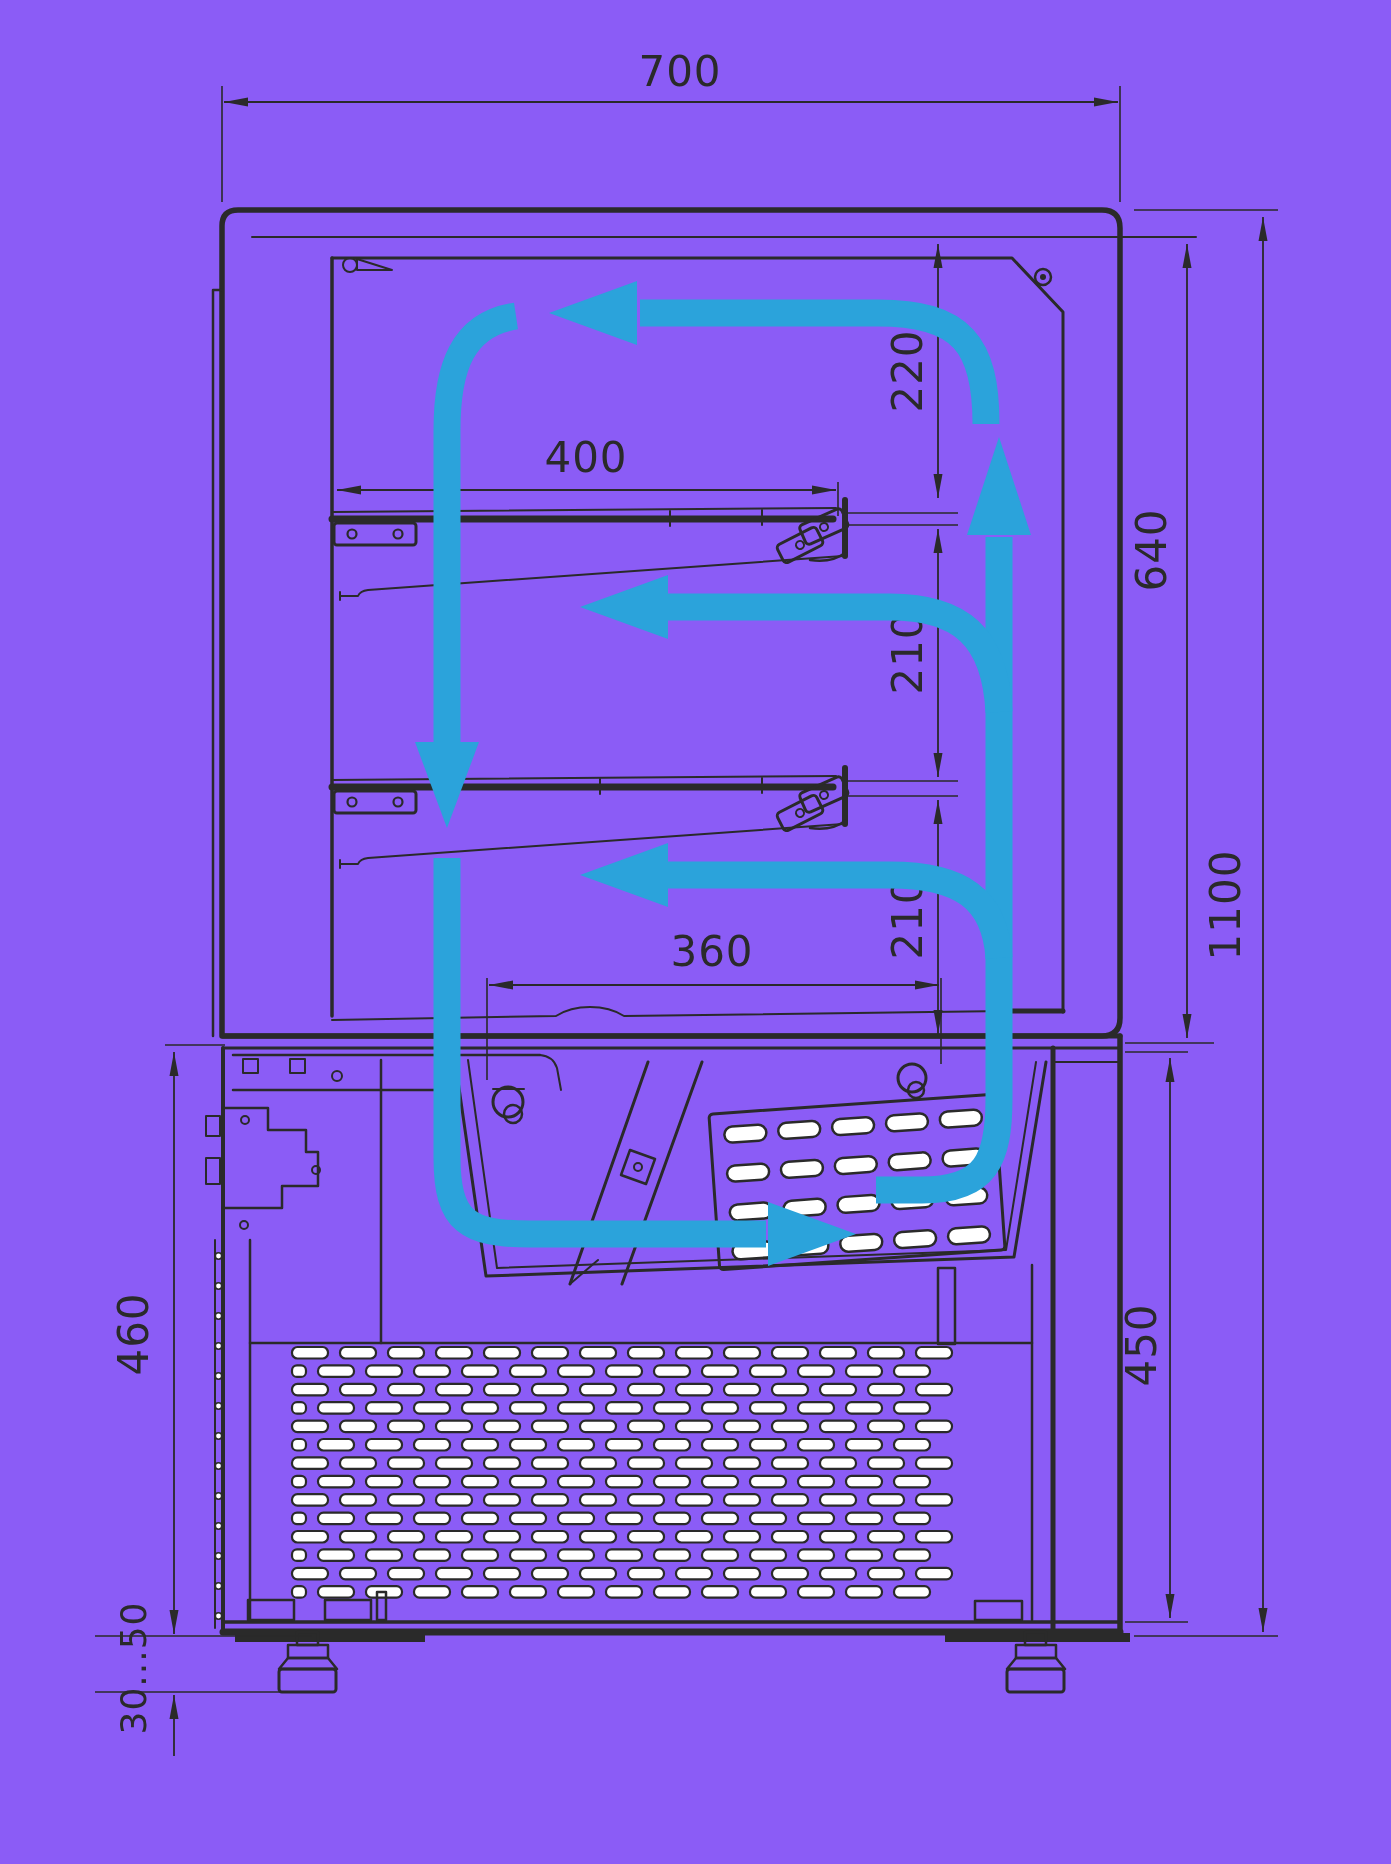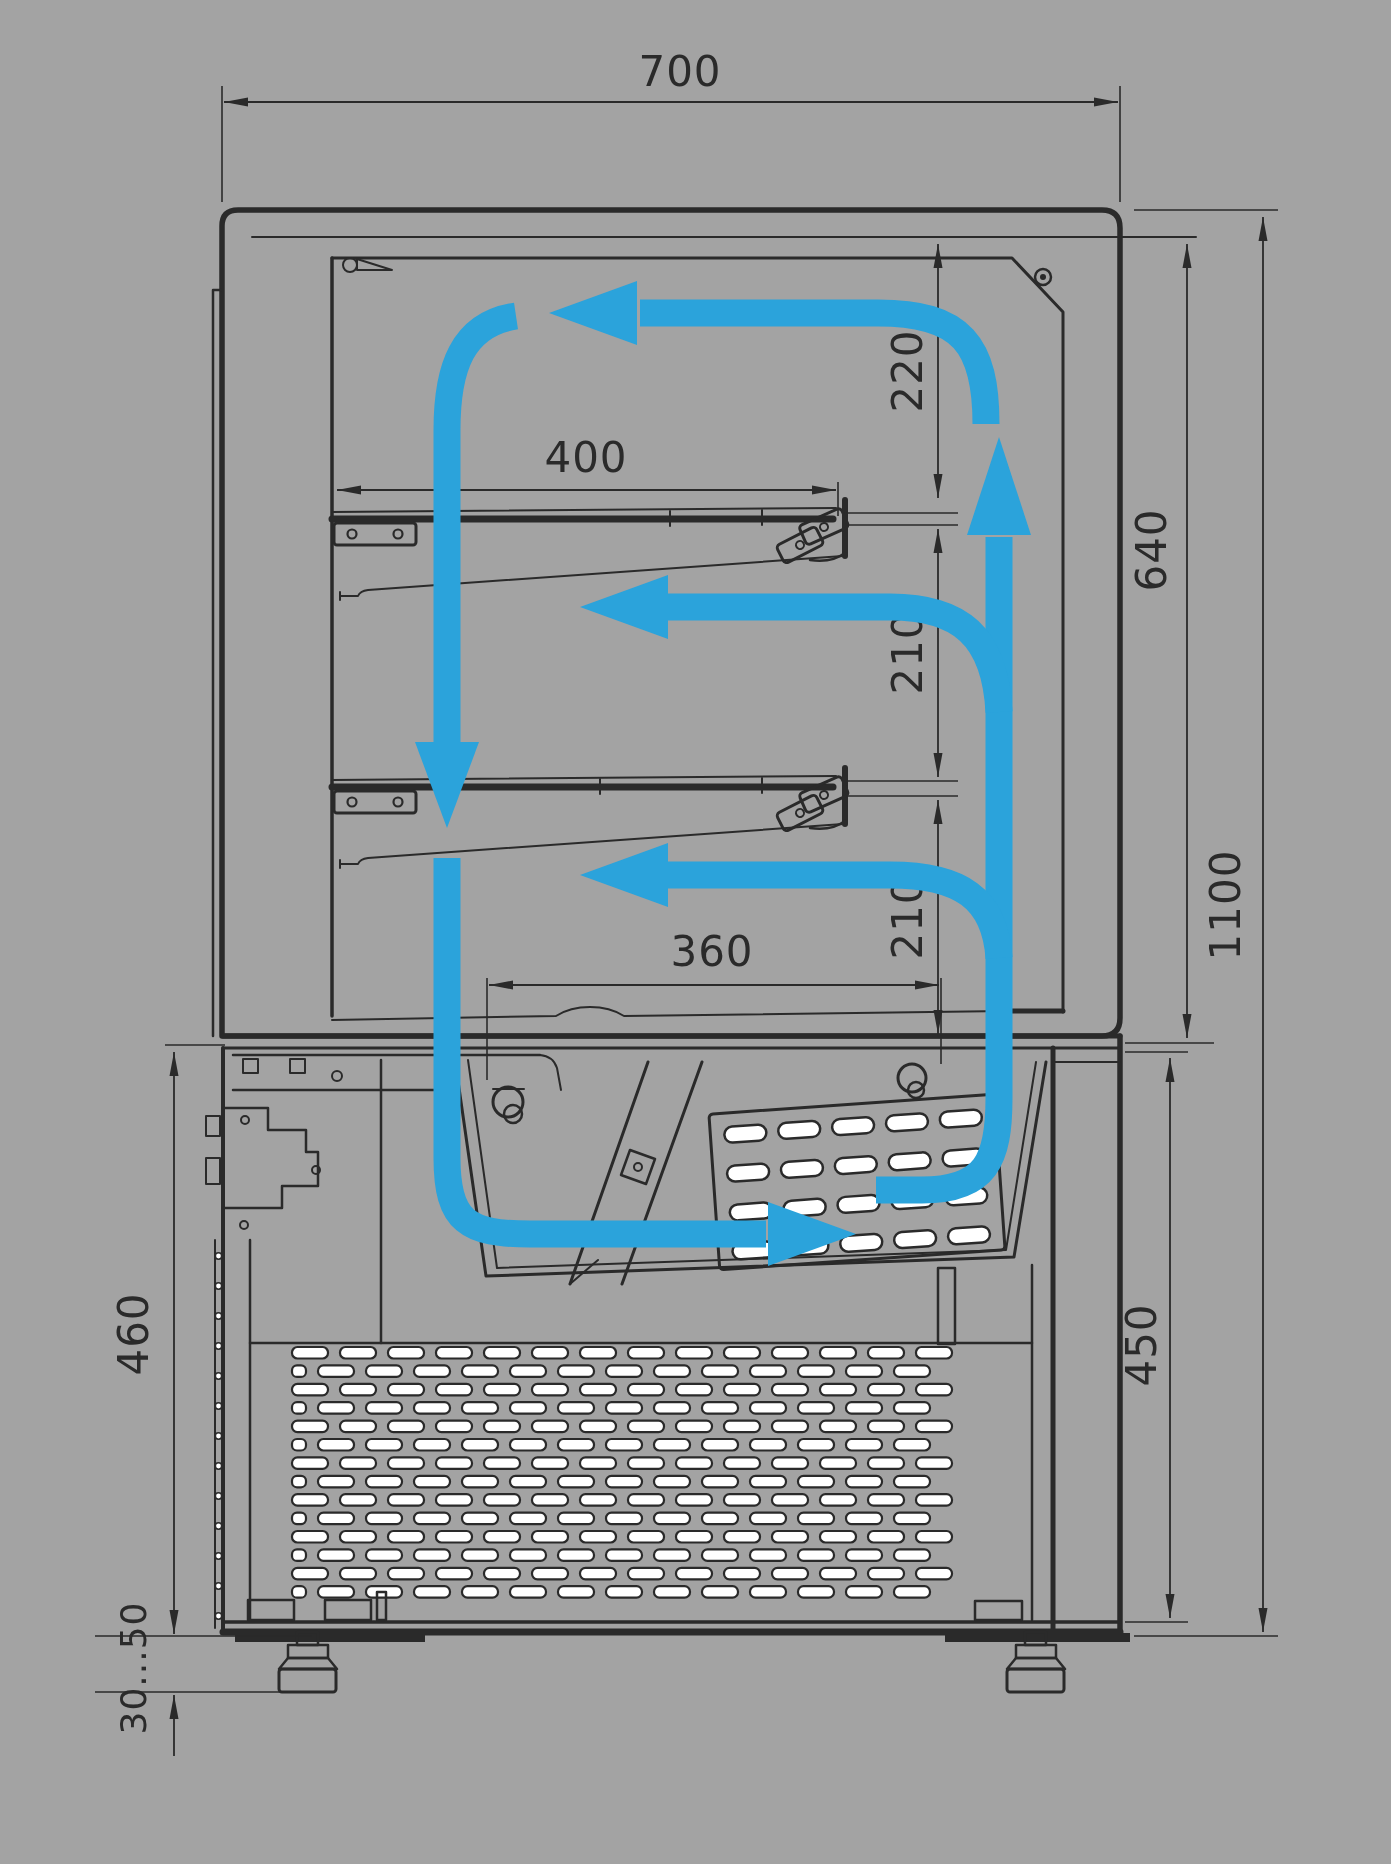--- a/index.html
+++ b/index.html
@@ -1,16 +1,16 @@
 <!DOCTYPE html>
 <html><head>
 <meta charset="utf-8">
 <style>
   html,body{margin:0;padding:0;background:#ffffff;}
-  .page{width:1391px;height:1864px;position:relative;background:#a3a3a3;overflow:hidden;
+  .page{width:1391px;height:1864px;position:relative;background:#8b5cf6;overflow:hidden;
         font-family:"DejaVu Sans", sans-serif;text-decoration:underline;}
   svg{display:block}
   .lw{stroke:#2a2a2a;fill:none;stroke-linejoin:round;stroke-linecap:round;}
   .dim{stroke:#2a2a2a;stroke-width:1.8;fill:none;}
   .ext{stroke:#2a2a2a;stroke-width:1.6;fill:none;}
   .dimtxt{font-family:"DejaVu Sans", sans-serif;font-size:42px;fill:#2a2a2a;
           text-anchor:middle;letter-spacing:1px;}
   .dimtxt.small{font-size:36px;}
   .flow{stroke:#2ba3db;fill:none;stroke-linecap:butt;}
   .flowhead{fill:#2ba3db;stroke:none;}

